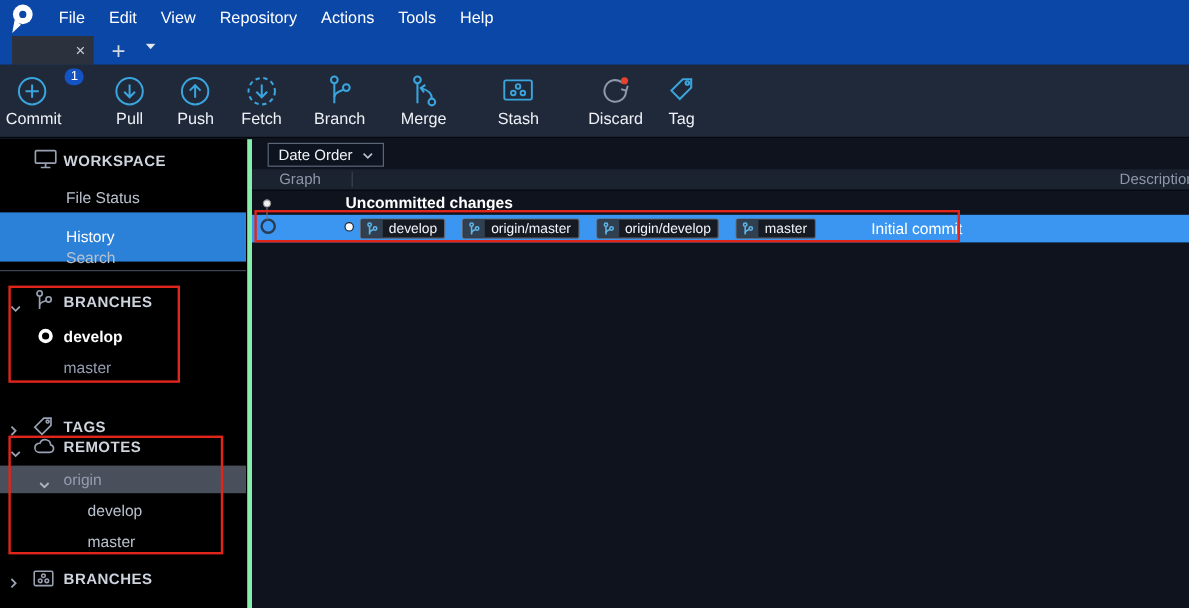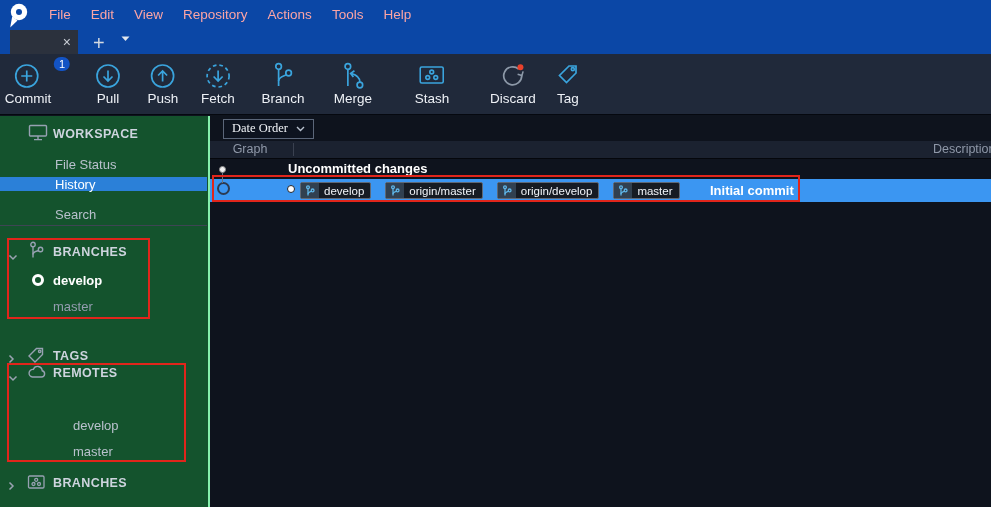--- a/index.html
+++ b/index.html
@@ -6,38 +6,38 @@
   html,body { background:#000; }
   body { font-family: "Liberation Sans", sans-serif; }
   .window {
     position: relative; width: 991px; height: 507px; overflow: hidden;
     background: #0e131d; color: #e8ebf0; font-size: 13px;
   }
   
   .menubar { height: 30px; background: #0b47a6; display: flex; align-items: center; padding-left: 7px; }
   .logo { width: 24px; height: 28px; margin-top: 1px; }
   .menu-items { display: flex; margin-left: 8px; }
-  .menu-item { padding: 0 10px; font-size: 13.5px; color: #fca5a5; line-height: 30px; cursor: default; }
+  .menu-item { padding: 0 10px; font-size: 13.5px; color: #ffffff; line-height: 30px; cursor: default; }
   
   .tabbar { height: 24px; background: #0b47a6; display: flex; align-items: flex-end; }
   .tab { margin-left: 10px; width: 68px; height: 24px; background: #2b313d; display: flex; align-items: center; justify-content: flex-end; padding-right: 7px; }
   .tab-close { color: #c9ced6; font-size: 14px; line-height: 14px; }
   .tab-plus { margin-left: 15px; color: #d3d9e1; font-size: 20px; line-height: 22px; font-weight: 400; }
   .tab-caret { margin-left: 16px; margin-bottom: 9px; }
   
   .toolbar { position: relative; height: 61px; background: #20293a; border-bottom: 1px solid #05080f; }
   .tool { position: absolute; top: 6px; transform: translateX(-50%); text-align: center; white-space: nowrap; }
   .tool-icon { position: relative; height: 31px; width: 44px; margin: 0 auto; }
   .tool-icon svg { display: block; margin: 0 auto; }
   .tool-label { font-size: 13.5px; color: #eef1f6; margin-top: 1px; }
   .badge-count { position: absolute; top: -3px; left: 26px; background: #1353c4; color: #fff;
     font-size: 11px; line-height: 14px; padding: 0 5px; border-radius: 8px; }
   
   .appbody { position: absolute; top: 116px; left: 0; right: 0; bottom: 0; display: flex; }
-  .sidebar { position: relative; width: 210px; background: #14532d; border-right: 2px solid #86efac; flex: none; }
+  .sidebar { position: relative; width: 210px; background: #000000; border-right: 4px solid #86efac; flex: none; }
   .main { position: relative; flex: 1; background: #0e131d; overflow: hidden; }
   
   .side-row { position: absolute; left: 0; right: 1px; height: 24px; display: flex; align-items: center; }
   .side-header { font-weight: bold; font-size: 12.5px; letter-spacing: .4px; color: #ced4de; }
   .side-item { color: #b9c1cd; }
   .chev { position: absolute; left: 8px; top: 8px; }
   .side-ico { position: absolute; left: 28px; }
   .side-label { position: absolute; left: 53px; white-space: nowrap; }
   .ws-label { position: absolute; left: 55px; white-space: nowrap; }
   .row-history { background: #2b80d8; }
@@ -47,41 +47,41 @@
   .bold-white { color: #fff; font-weight: bold; }
   .side-divider { position: absolute; left: 0; right: 1px; top: 109px; height: 1px; background: #3e4554; }
   .row-origin { background: #49505c; }
   .nest-label { position: absolute; left: 73px; color: #b9c1cd; }
   
   .filterbar { height: 25px; display: flex; align-items: center; }
   .select { height: 20px; margin-top: 0; border: 1px solid #5b6679; background: #0d131f;
     display: inline-flex; align-items: center; padding: 0 8px; font-size: 12.5px; color: #f1f4f8; }
   .select .sel-caret { margin-left: 8px; }
   .sel-branches { margin-left: 3px; }
-  .sel-order { margin-left: 13px; font-family: Liberation Serif, serif; }
+  .sel-order { margin-left: 13px; }
   .chkwrap { display: inline-flex; align-items: center; margin-left: 13px; }
   .checkbox { width: 12px; height: 12px; border: 1px solid #d2d9e4; display: inline-flex; align-items: center; justify-content: center; background: transparent; }
   .chk-label { margin-left: 6px; font-size: 12.5px; color: #eef1f6; }
   
   .colheader { position: relative; height: 18px; background: #1b2230; border-bottom: 1px solid #05070c; font-size: 12.5px; color: #8f98a8; }
   .col-graph { position: absolute; left: 0; width: 80px; text-align: center; line-height: 17px; }
   .col-div { position: absolute; left: 83px; top: 2px; bottom: 2px; width: 1px; background: #3a4150; }
   .col-desc { position: absolute; left: 723px; line-height: 17px; white-space: nowrap; }
   
   .hrow1 { position: relative; height: 20px; }
   .hrow1 .gdot { position: absolute; left: 9px; top: 7px; width: 7px; height: 7px; border-radius: 50%; background: #f0f0f0; border: 1px solid #8b8b8b; }
   .hrow1 .rowtext { position: absolute; left: 78px; top: 0; line-height: 20px; font-weight: bold; color: #fff; }
   .hrow2 { position: relative; height: 23px; background: #3b96f2; }
   .hrow2 .gcircle { position: absolute; left: 7px; top: 3px; width: 13px; height: 13px; border: 2px solid #2c3b52; border-radius: 50%; }
   .connector { position: absolute; left: 12px; top: 57px; width: 1px; height: 10px; background: #6b7583; }
   .refdot { position: absolute; left: 77px; top: 6px; width: 8px; height: 8px; border-radius: 50%; background: #fdfdfd; border: 1px solid #23262c; }
   .refs { position: absolute; left: 90px; top: 3px; display: flex; gap: 14px; }
   .badge { display: inline-flex; align-items: center; height: 17px; background: #161b23; border: 1px solid #5f6875; border-radius: 2px; font-size: 11.5px; color: #f2f5f9; padding-right: 6px; white-space: nowrap; }
   .badge .chip { display: flex; align-items: center; justify-content: center; width: 18px; height: 100%; background: #31405 0; background: #314050; margin-right: 5px; }
-  .commit-msg { position: absolute; left: 500px; top: 0; line-height: 23px; font-weight: bold; color: #fff; white-space: nowrap; }
+  .commit-msg { position: absolute; left: 516px; top: 0; line-height: 23px; font-weight: normal; color: #fff; white-space: nowrap; }
   
   .anno { position: absolute; border: 2px solid #e1251b; pointer-events: none; z-index: 40; }
   .anno-branches { left: 7px; top: 238px; width: 143px; height: 81px; }
   .anno-remotes { left: 7px; top: 363px; width: 179px; height: 99px; }
   .anno-row { left: 212px; top: 175px; width: 588px; height: 27px; }
 </style>
 </head>
 <body>
 
 <div class="window">
@@ -229,21 +229,21 @@
             <rect x="1.5" y="1.5" width="17" height="10.5" rx="1"></rect>
             <path d="M10 12 V15.3 M6 15.6 H14"></path>
           </svg>
         </span>
         <span class="side-label side-header">WORKSPACE</span>
       </div>
 
       <div class="side-row" style="top:36px">
         <span class="ws-label side-item">File Status</span>
       </div>
-      <div class="side-row row-history" style="top:61px;height:14px">
+      <div class="side-row row-history" style="top:61px;height:41px">
         <span class="ws-label">History</span>
       </div>
       <div class="side-row" style="top:86px">
         <span class="ws-label side-item">Search</span>
       </div>
 
       <div class="side-divider"></div>
 
       <div class="side-row" style="top:124px">
         <span class="chev" style="top:9px">
@@ -289,20 +289,28 @@
           <svg width="10" height="7" viewBox="0 0 10 7" fill="none" stroke="#9aa3b2" stroke-width="1.5">
               <path d="M1.5 1.5 L5 5 L8.5 1.5"></path>
             </svg>
         </span>
         <span class="side-ico" style="left:27px">
           <svg width="20" height="15" viewBox="0 0 20 15" fill="none" stroke="#97a1b2" stroke-width="1.4">
             <path d="M5.5 13 H14.5 A3.2 3.2 0 0 0 15.2 6.7 A4.6 4.6 0 0 0 6.3 5.4 A3.6 3.6 0 0 0 5.5 13 Z"></path>
           </svg>
         </span>
         <span class="side-label side-header">REMOTES</span>
+      </div>
+      <div class="side-row row-origin" style="top:272px;height:23px">
+        <span class="chev" style="left:32px;top:8px">
+          <svg width="10" height="7" viewBox="0 0 10 7" fill="none" stroke="#aeb6c2" stroke-width="1.5">
+              <path d="M1.5 1.5 L5 5 L8.5 1.5"></path>
+            </svg>
+        </span>
+        <span class="side-label dim">origin</span>
       </div>
       <div class="side-row" style="top:297px">
         <span class="nest-label">develop</span>
       </div>
       <div class="side-row" style="top:323px">
         <span class="nest-label">master</span>
       </div>
 
       <div class="side-row" style="top:355px">
         <span class="chev" style="top:8px">

